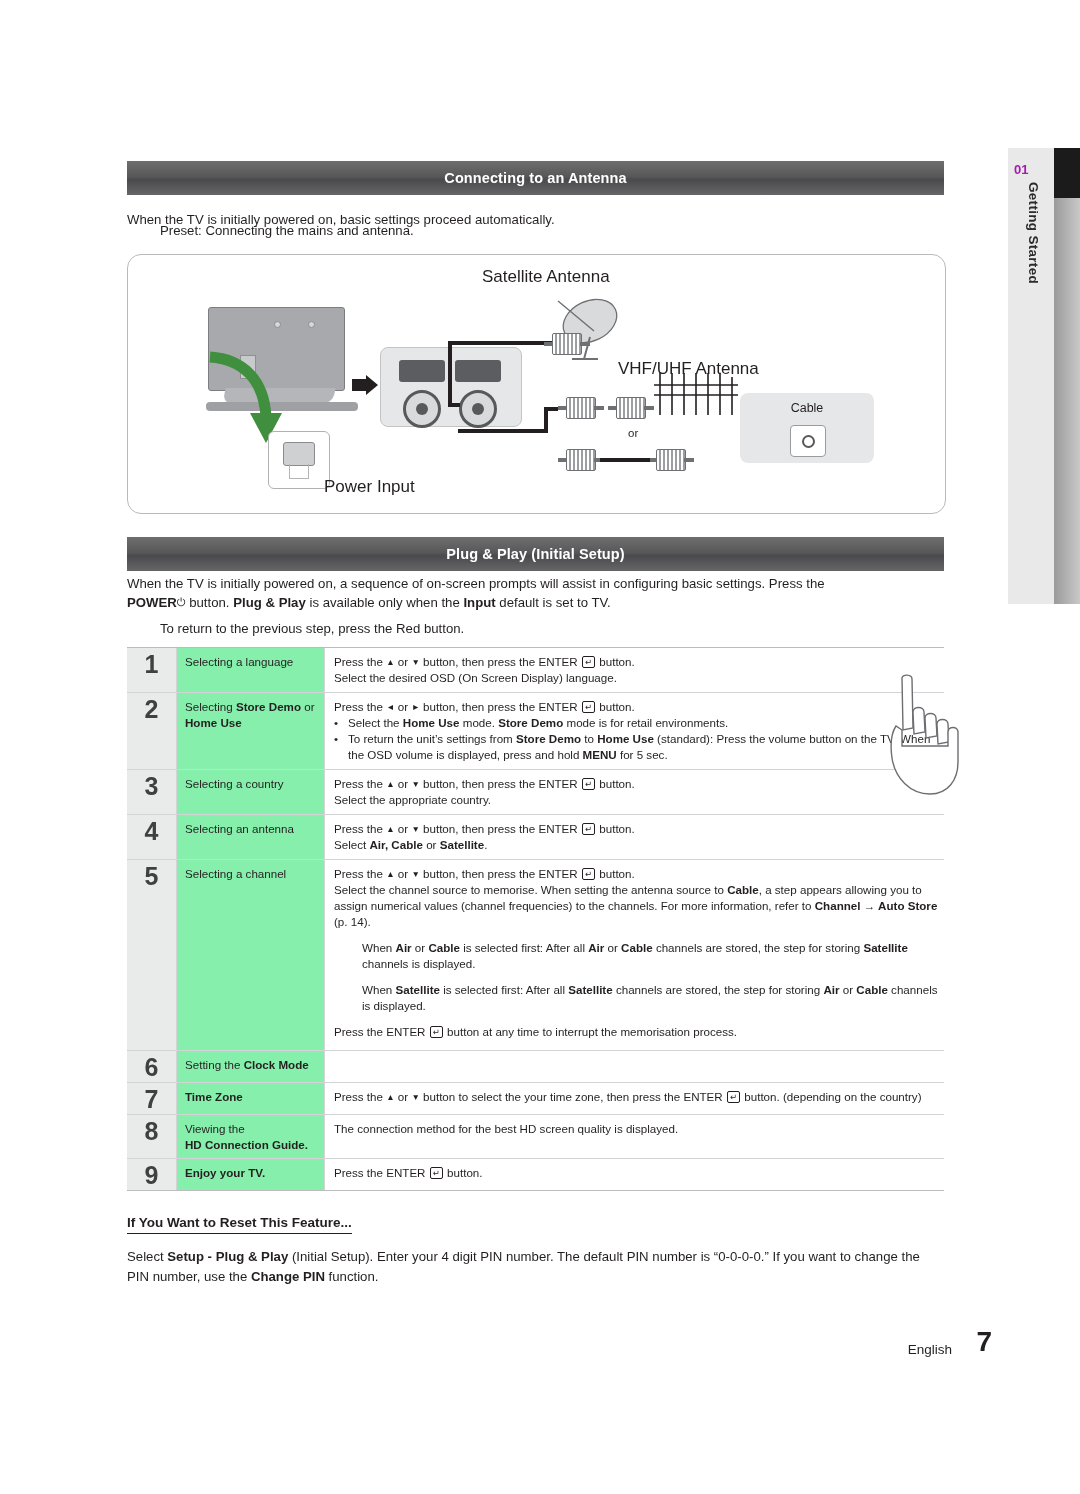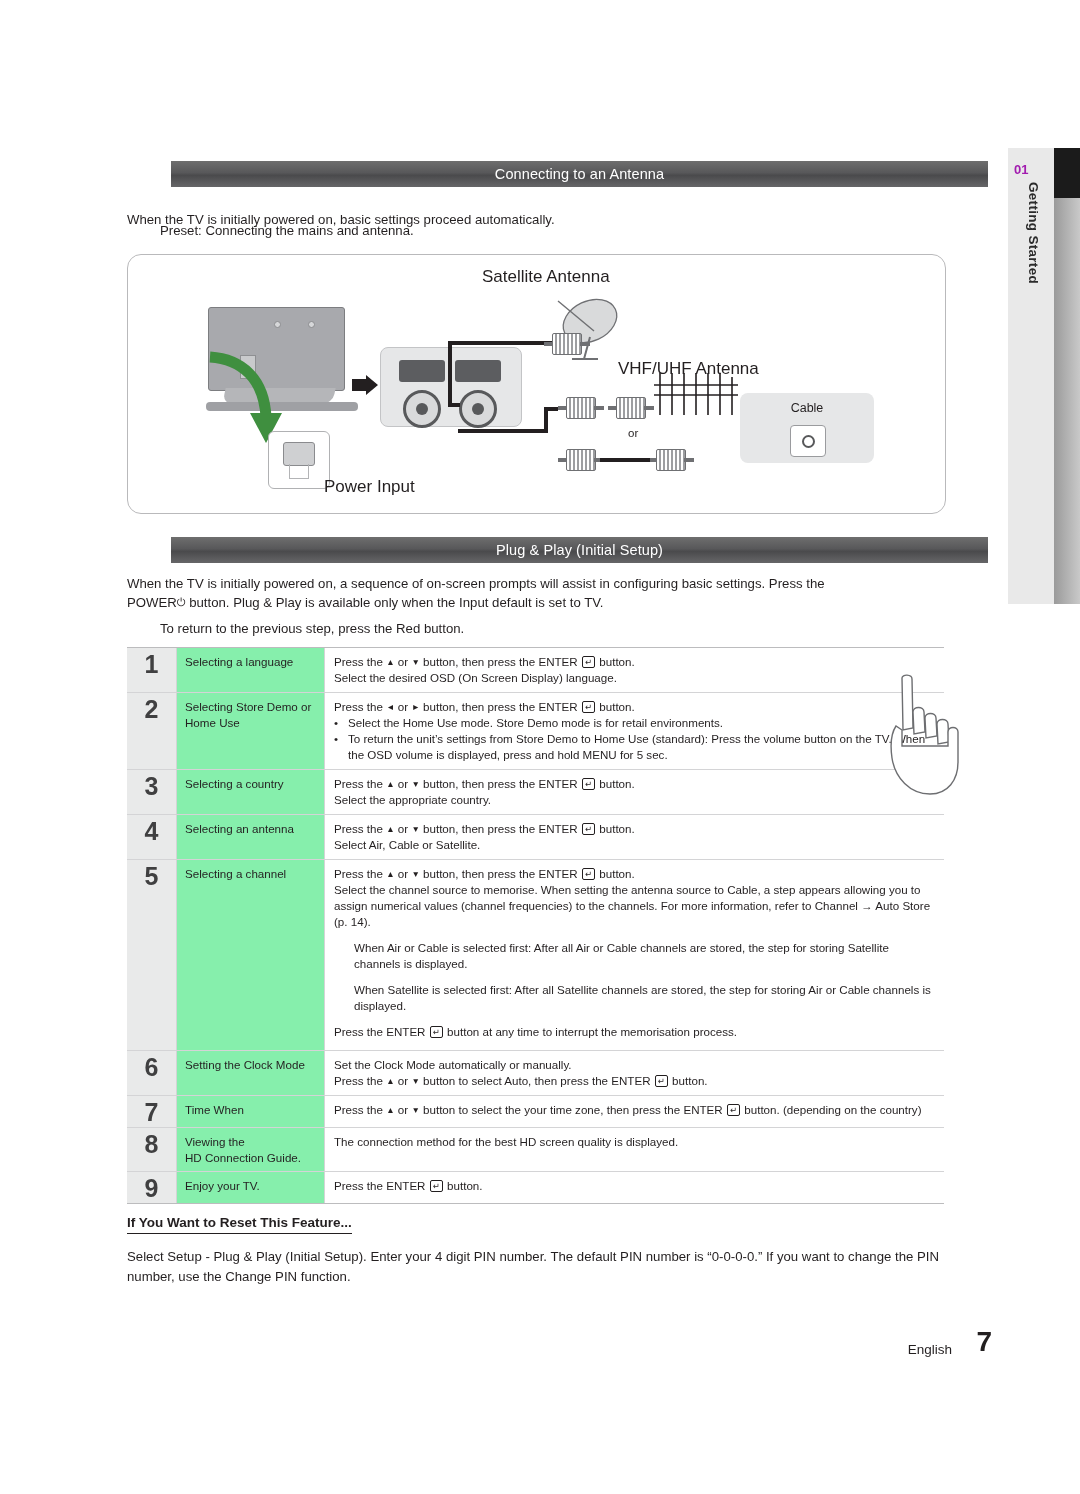--- a/index.html
+++ b/index.html
@@ -18,30 +18,29 @@
   .page {
     position: absolute;
     left: 0; top: 0;
     width: 1080px;
     height: 1494px;
   }
 
   
   .section-bar {
     position: absolute;
-    height: 26px;
+    height: 34px;
     background: linear-gradient(to bottom, #6e6e6e 0%, #58585a 45%, #4a4a4c 55%, #666668 100%);
     color: #ffffff;
     font-size: 14.5px;
-    font-weight: normal;
+    font-weight: bold;
     display: flex;
     align-items: center;
     justify-content: center;
     letter-spacing: .1px;
-    margin-left: 44px;
   }
 
   
   .para {
     position: absolute;
     font-size: 13.2px;
     line-height: 19px;
     color: #231f20;
   }
 
@@ -287,31 +286,31 @@
   }
   .step-desc {
     flex: 1 1 auto;
     padding: 6px 6px 6px 9px;
     font-size: 11.6px;
     line-height: 16px;
     color: #231f20;
     box-sizing: border-box;
   }
   .step-desc .sub {
-    margin-left: 20px;
+    margin-left: 28px;
     display: block;
   }
   .bullet-line {
     display: flex;
   }
   .bullet-line .bdot {
     flex: 0 0 14px;
     text-align: left;
   }
-  b { font-weight: normal; }
+  b { font-weight: bold; }
 
   .enter-key {
     display: inline-block;
     border: 1px solid #231f20;
     border-radius: 2px;
     padding: 0 2px;
     font-size: 8.5px;
     line-height: 10px;
     vertical-align: 1px;
     margin: 0 1px;
@@ -550,29 +549,25 @@
         <div style="height:10px;"></div>
         <div class="sub">When <b>Satellite</b> is selected first: After all <b>Satellite</b> channels are stored, the step for storing <b>Air</b> or <b>Cable</b> channels is displayed.</div>
         <div style="height:10px;"></div>
         <div>Press the ENTER <span class="enter-key">↵</span> button at any time to interrupt the memorisation process.</div>
       </div>
     </div>
 
     <div class="step-row">
       <div class="step-num">6</div>
       <div class="step-title">Setting the <b>Clock Mode</b></div>
-      <div class="step-desc">
-        <div>Set the <b>Clock Mode</b> automatically or manually.</div>
-        <div>Press the <span class="tri-up"></span> or <span class="tri-dn"></span> button to select <b>Auto</b>, then press the ENTER <span class="enter-key">↵</span> button.</div>
-      </div>
     </div>
 
     <div class="step-row">
       <div class="step-num">7</div>
-      <div class="step-title"><b>Time When</b></div>
+      <div class="step-title"><b>Time Zone</b></div>
       <div class="step-desc">
         <div>Press the <span class="tri-up"></span> or <span class="tri-dn"></span> button to select the your time zone, then press the ENTER <span class="enter-key">↵</span> button. (depending on the country)</div>
       </div>
     </div>
 
     <div class="step-row">
       <div class="step-num">8</div>
       <div class="step-title">Viewing the<br><b>HD Connection Guide.</b></div>
       <div class="step-desc">
         <div>The connection method for the best HD screen quality is displayed.</div>

